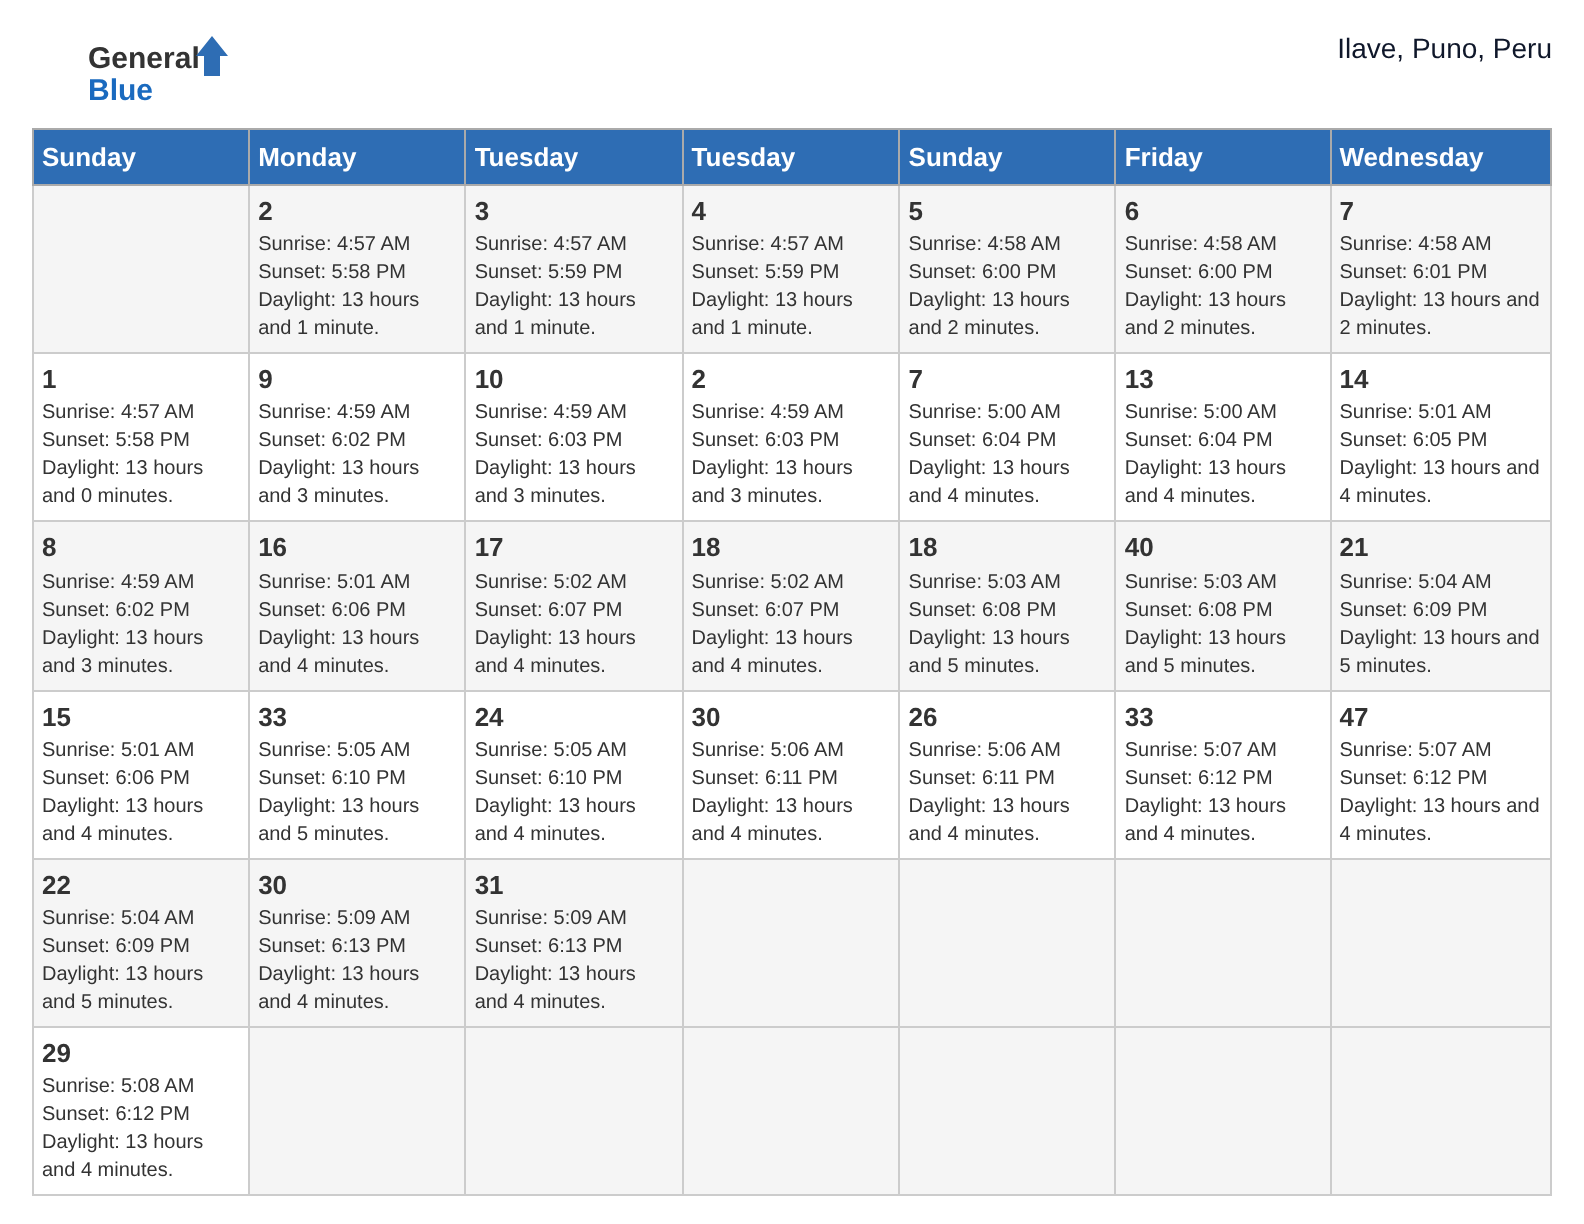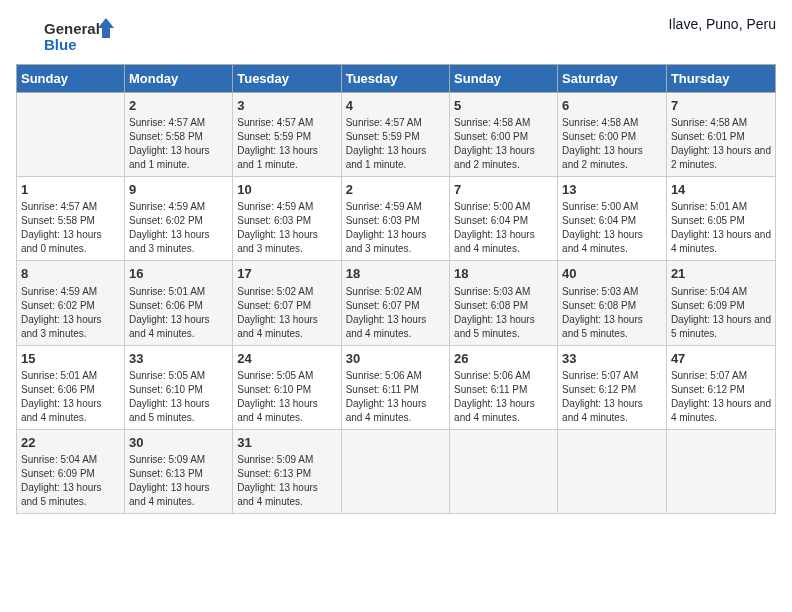--- a/index.html
+++ b/index.html
@@ -92,22 +92,22 @@
 </div>
 
 <table>
   <thead>
     <tr>
     <th>Sunday</th>
         <th>Monday</th>
         <th>Tuesday</th>
         <th>Tuesday</th>
         <th>Sunday</th>
-        <th>Saturday</th>
-        <th>Thursday</th>
+        <th>Friday</th>
+        <th>Wednesday</th>
       </tr>
   </thead>
   <tbody id="calendar-body">
   <tr>
         <td class="cell-empty"></td>
         <td>
           <span class="day-num">2</span>
           <div>Sunrise: 4:57 AM</div>
           <div>Sunset: 5:58 PM</div>
           <div>Daylight: 13 hours and 1 minute.</div>
@@ -292,14 +292,28 @@
           <span class="day-num">31</span>
           <div>Sunrise: 5:09 AM</div>
           <div>Sunset: 6:13 PM</div>
           <div>Daylight: 13 hours and 4 minutes.</div>
         </td>
         <td class="cell-empty"></td>
         <td class="cell-empty"></td>
         <td class="cell-empty"></td>
         <td class="cell-empty"></td>
       </tr>
+      <tr>
+        <td>
+          <span class="day-num">29</span>
+          <div>Sunrise: 5:08 AM</div>
+          <div>Sunset: 6:12 PM</div>
+          <div>Daylight: 13 hours and 4 minutes.</div>
+        </td>
+        <td class="cell-empty"></td>
+        <td class="cell-empty"></td>
+        <td class="cell-empty"></td>
+        <td class="cell-empty"></td>
+        <td class="cell-empty"></td>
+        <td class="cell-empty"></td>
+      </tr>
     </tbody>
 </table>
 
 </body></html>

